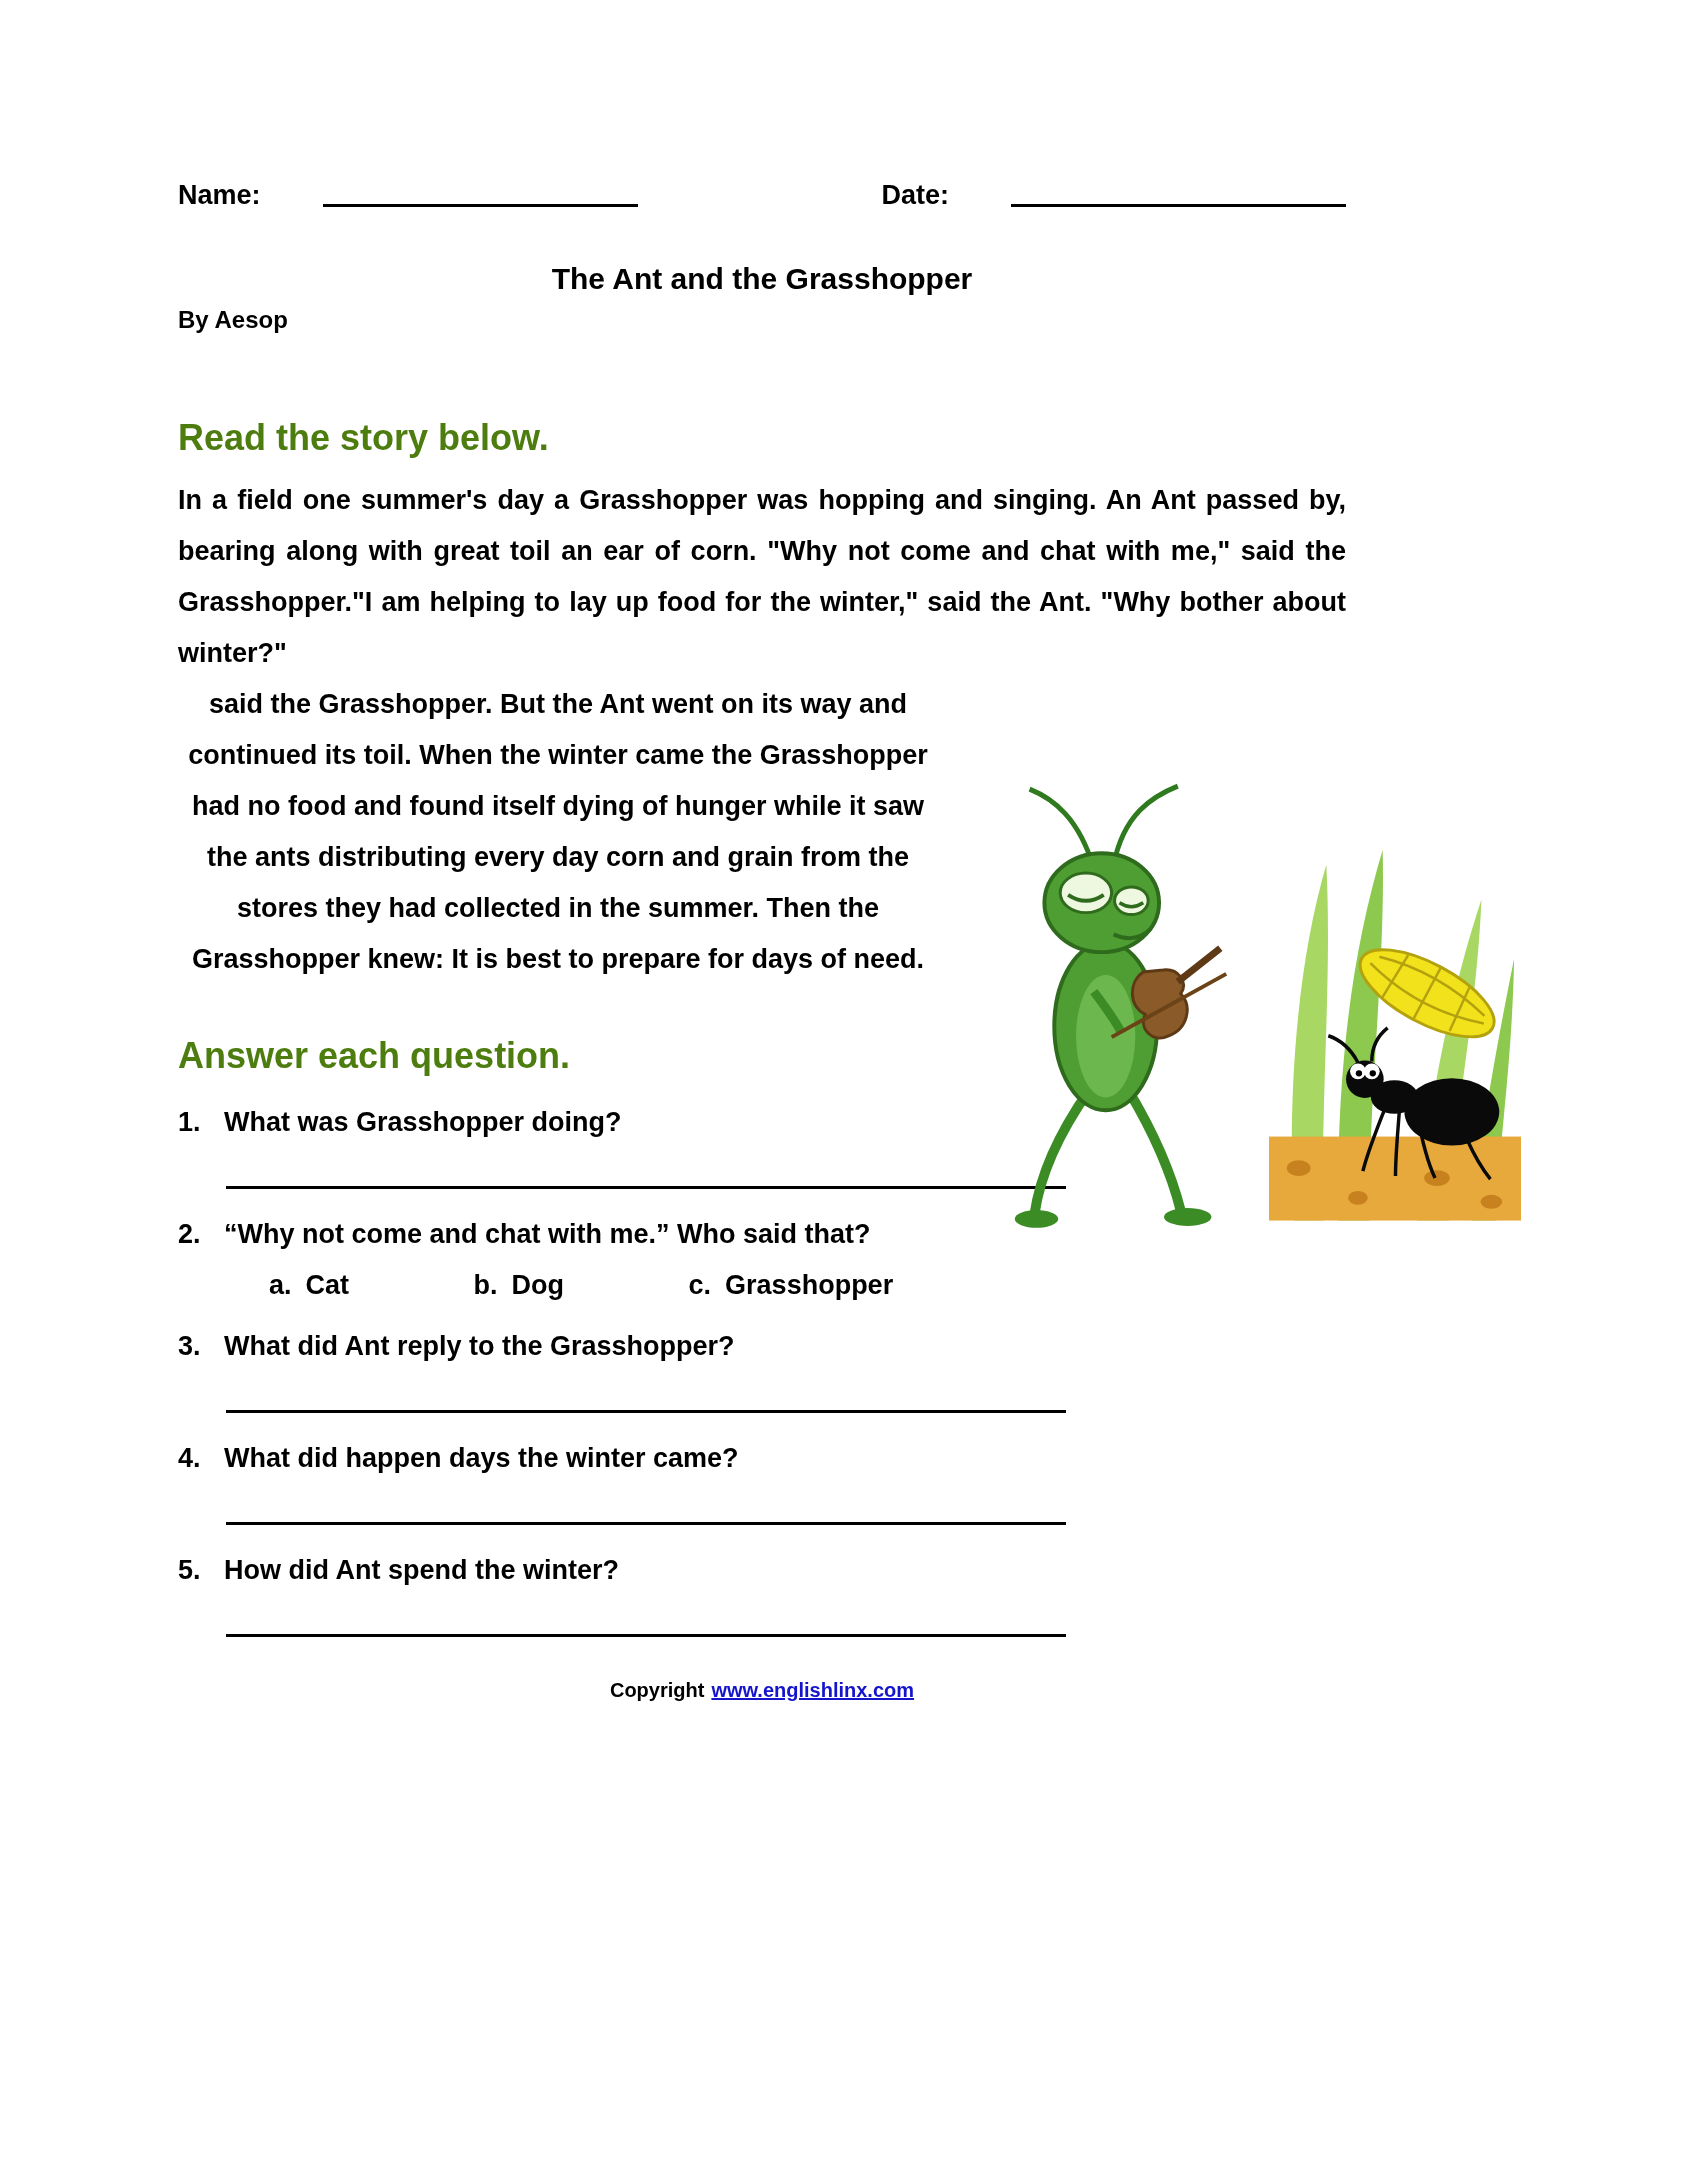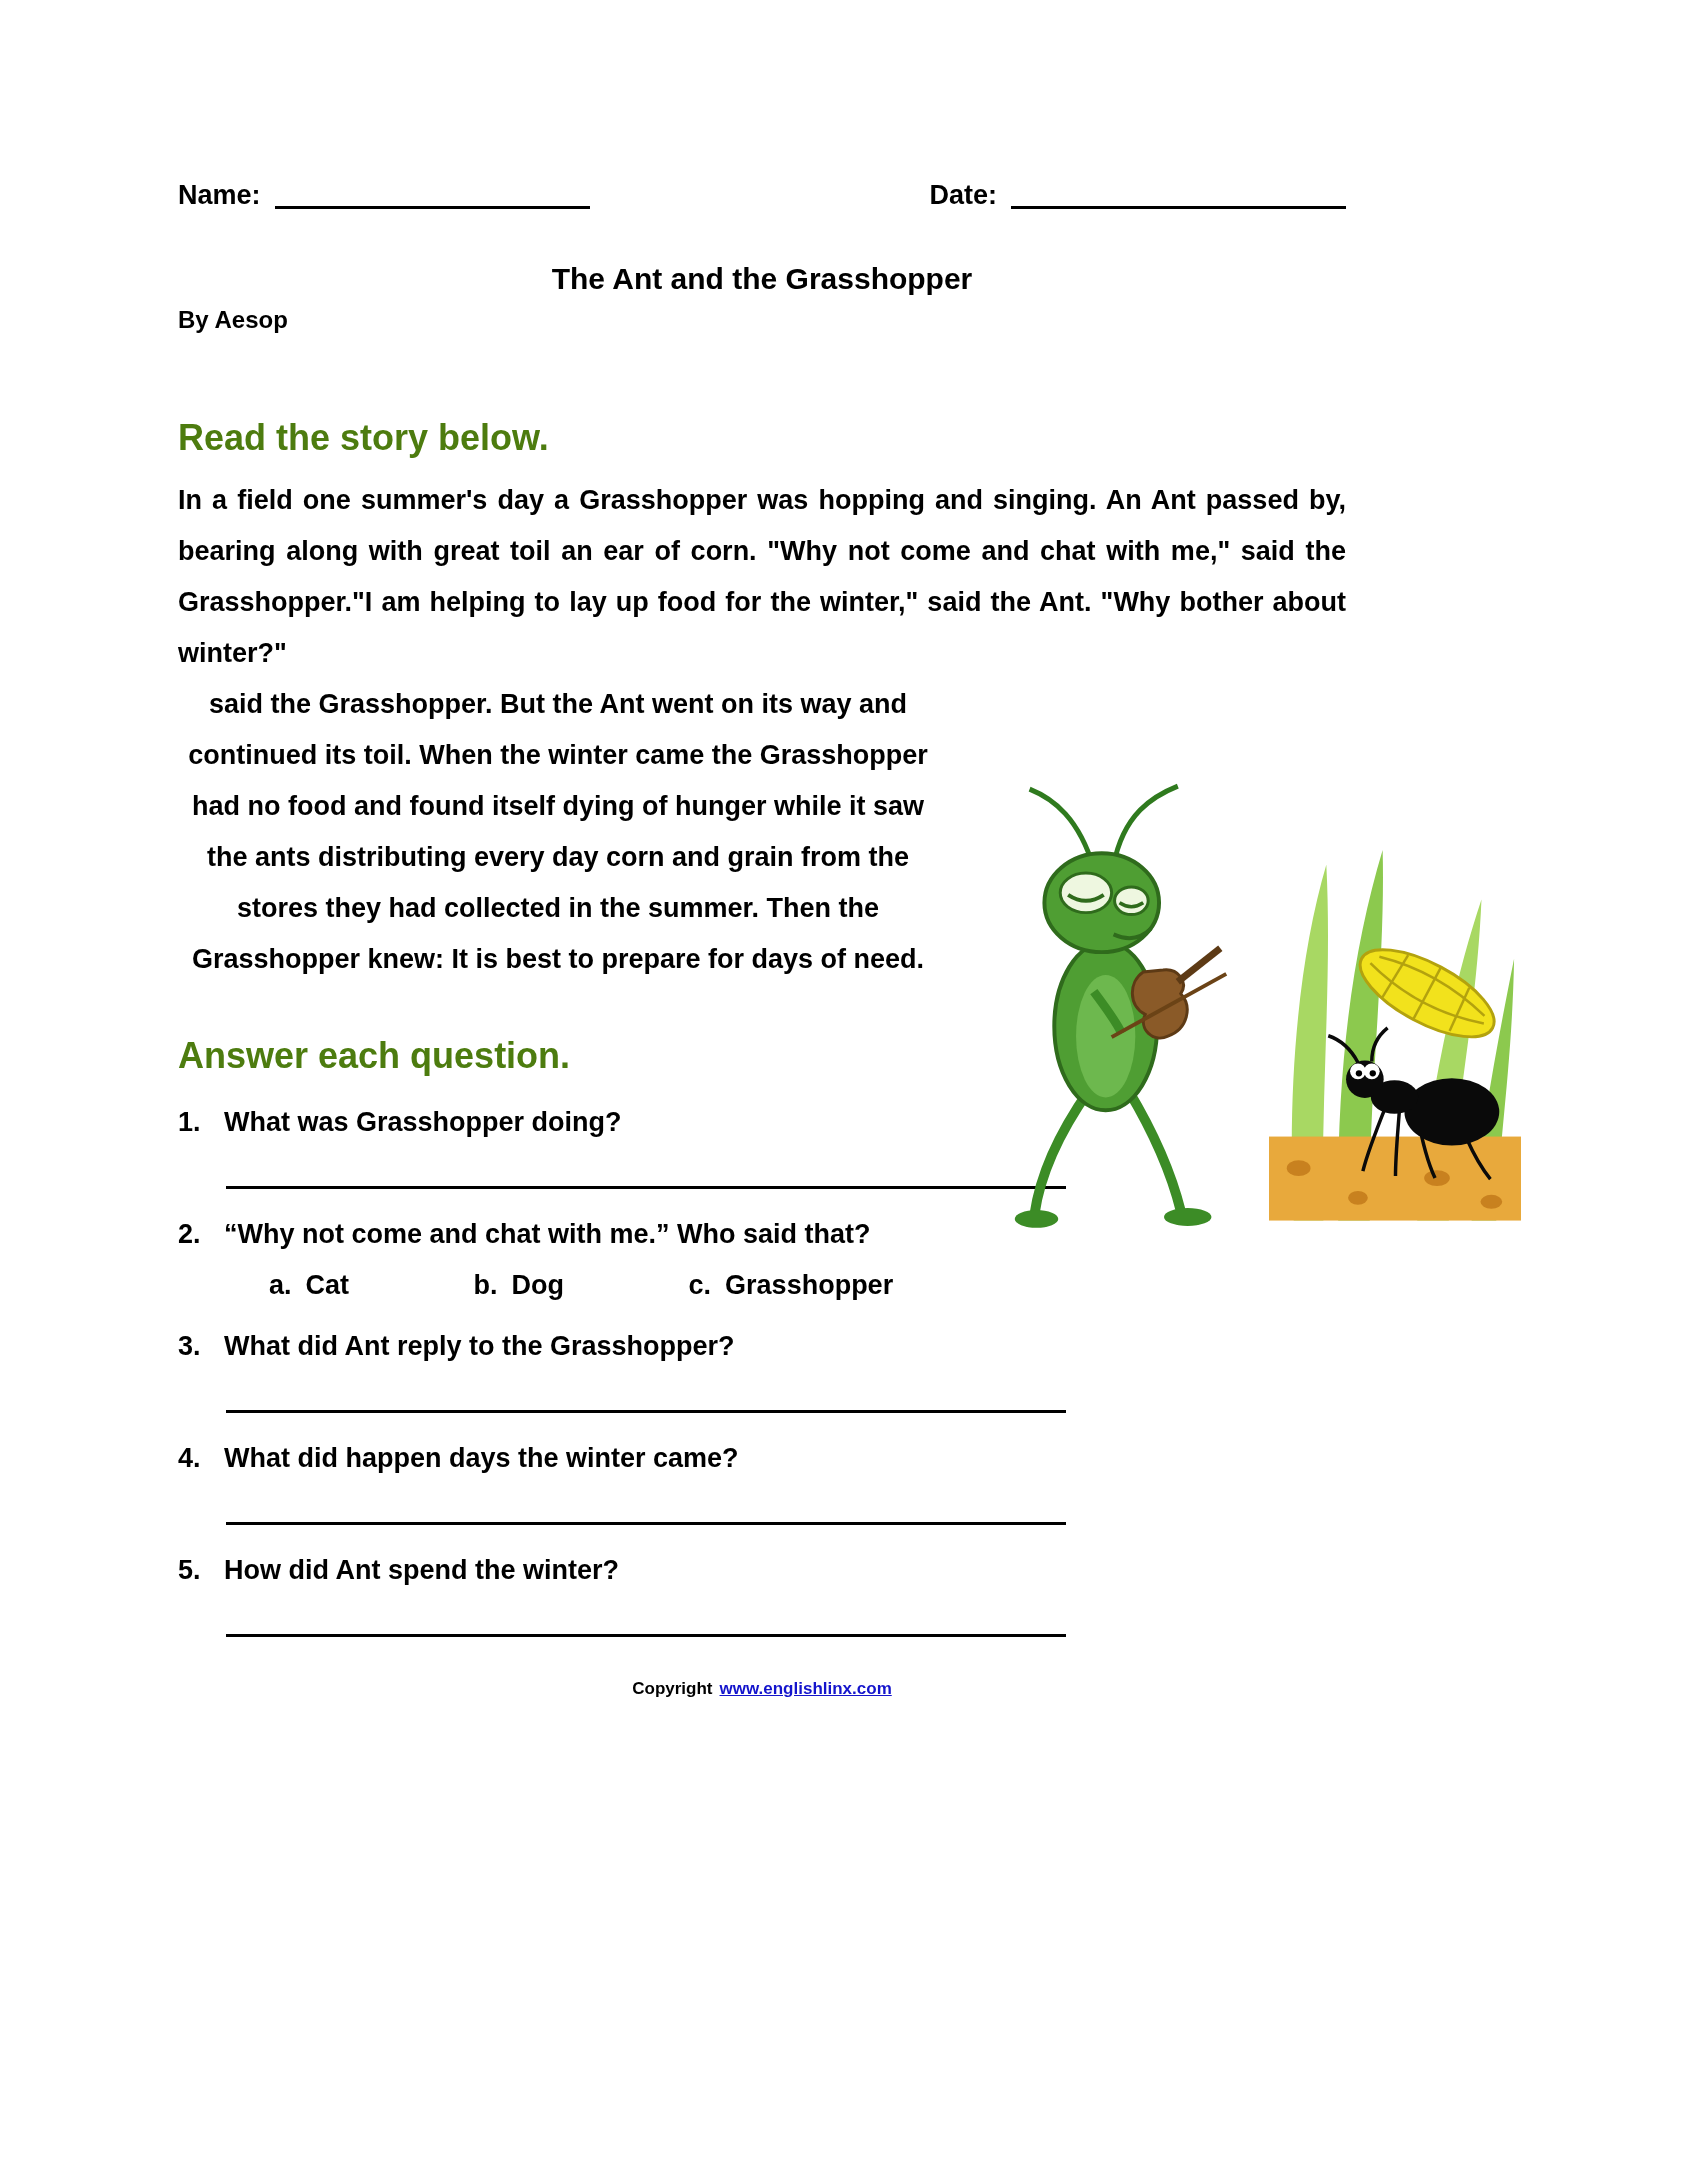--- a/index.html
+++ b/index.html
@@ -1,21 +1,21 @@
 <!DOCTYPE html>
 <html><head>
 <meta charset="utf-8">
 <style>
   html,body{margin:0;padding:0;background:#ffffff;}
   body{font-family:"Liberation Sans",sans-serif;font-weight:bold;color:#000;}
   .page{position:relative;width:1683px;height:2178px;background:#fff;overflow:hidden;}
   .content{width:1168px;margin-left:178px;padding-top:180px;}
 
   .header-row{display:flex;justify-content:space-between;align-items:flex-end;font-size:27px;}
-  .field{display:flex;align-items:center;}
+  .field{display:flex;align-items:flex-start;gap:48px;}
   .blank{display:inline-block;border-bottom:3px solid #000;height:24px;}
   .name-blank{width:315px;margin-left:14px;}
   .date-blank{width:335px;margin-left:14px;}
 
   .title{text-align:center;font-size:33px;margin-top:48px;}
   .story-title{text-align:center;font-size:30px;margin-top:51px;}
   .author{text-align:left;font-size:24px;margin-top:10px;}
 
   .section-heading{color:#4d7c0f;font-size:36px;margin-top:83px;}
   .answer-heading{margin-top:50px;}
@@ -26,21 +26,21 @@
 
   .question{display:flex;font-size:27px;margin-top:30px;}
   .qnum{min-width:46px;}
   .qtext{flex:1;}
   .answer-blank{border-bottom:3px solid #000;width:840px;height:0;margin:48px 0 8px 48px;}
   .options{font-size:27px;margin-top:20px;padding-left:91px;}
   .opt{display:inline-block;margin-right:117px;}
   .opt:last-child{margin-right:0;}
   .opt-letter{margin-right:14px;}
 
-  .footer{text-align:center;font-size:17px;margin-top:42px;}
+  .footer{text-align:center;font-size:20px;margin-top:42px;}
   .link{color:#1414CC;text-decoration:underline;margin-left:7px;cursor:pointer;}
 
   .illustrations{position:absolute;left:995px;top:774px;display:flex;gap:22px;}
   .ant-figure{margin-top:36px;}
 </style>
 </head>
 <body>
 
 <div class="page">
   <div class="content">

